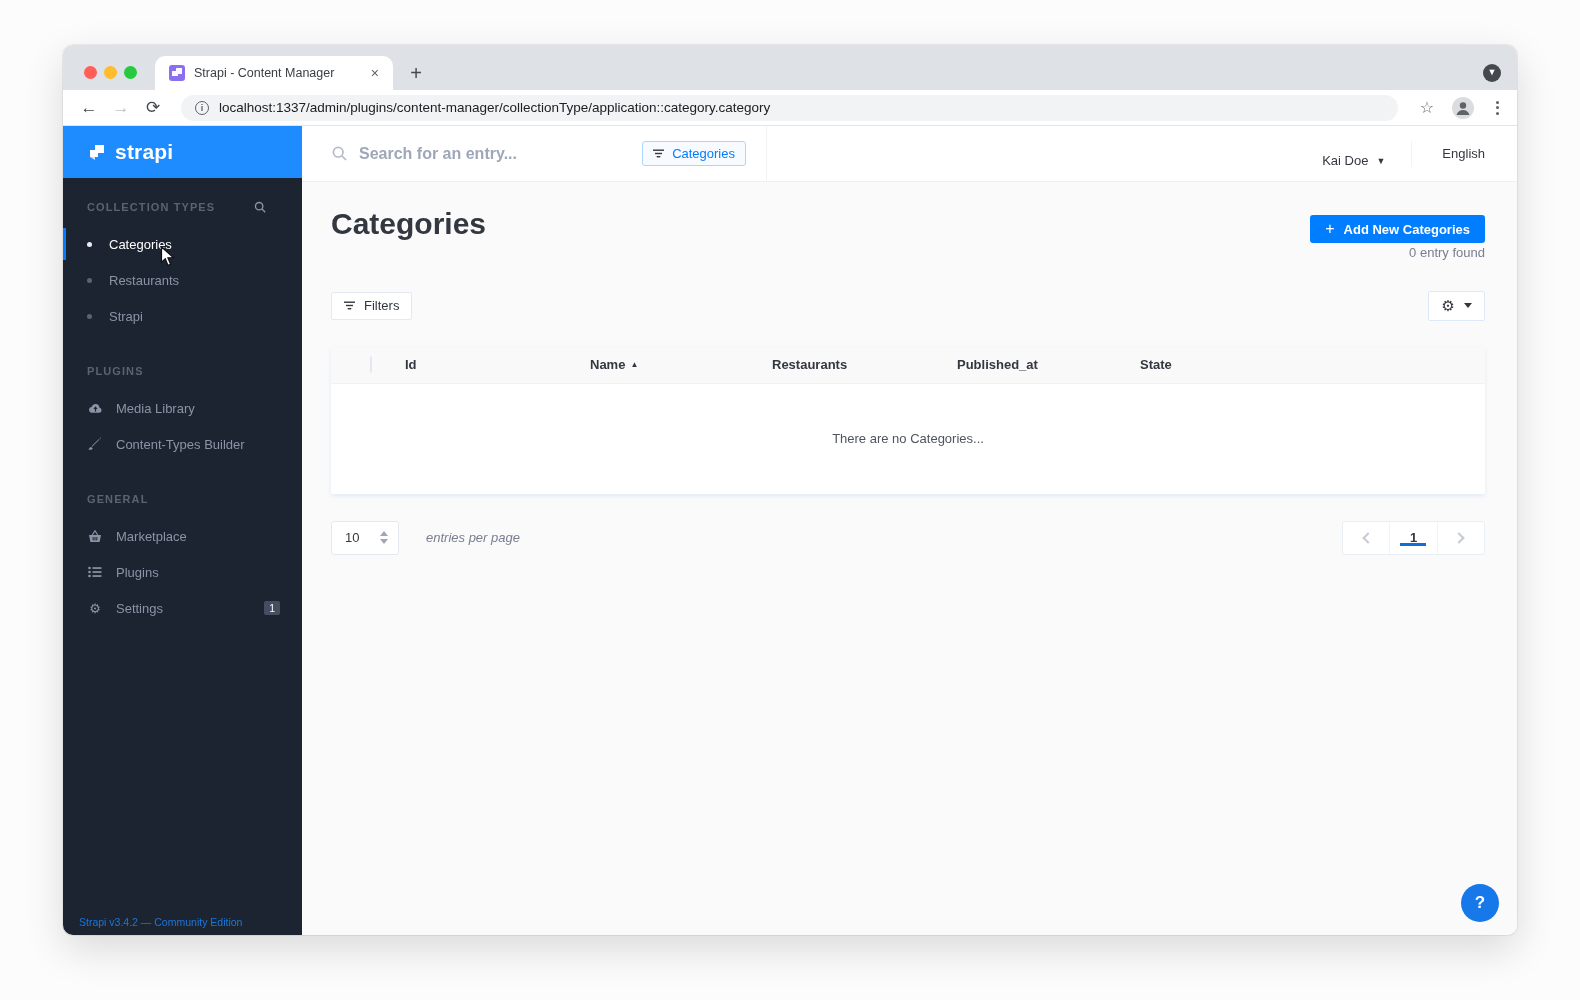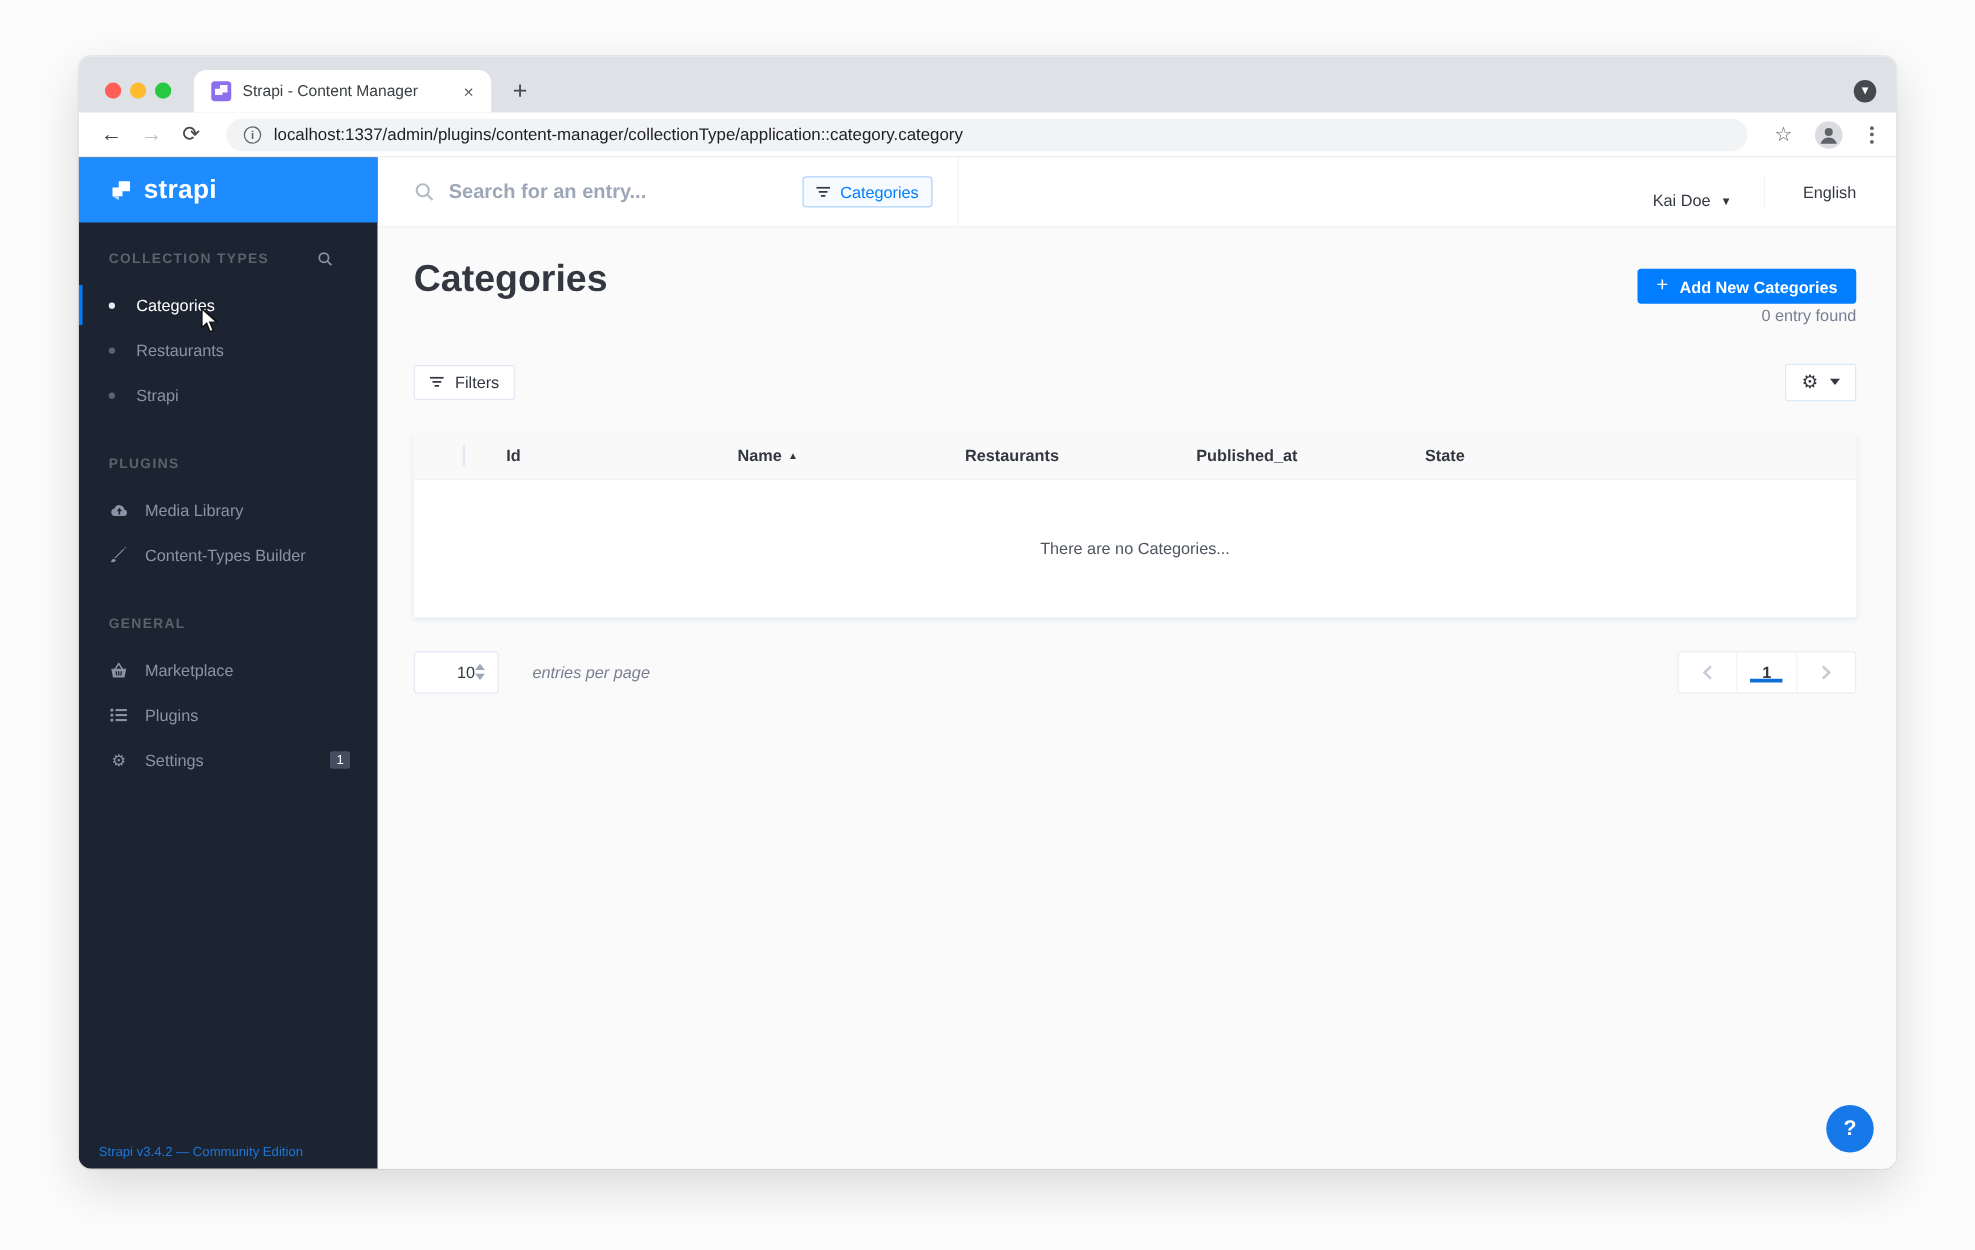--- a/index.html
+++ b/index.html
@@ -100,21 +100,21 @@
   .thead .cb-cell { padding-left:39px; }
   .checkbox { width:15px; height:15px; border:1px solid #e3e9f3; border-radius:2px; background:#fdfdfd; }
   .th-sort { font-size:8px; margin-left:5px; color:#333740; vertical-align:2px; }
   .tbody-empty { height:110px; display:flex; align-items:center; justify-content:center;
                  font-size:13px; color:#4f555f; }
 
   .list-footer { margin-top:27px; display:flex; justify-content:space-between; align-items:center; }
   .perpage { display:flex; align-items:center; }
   .pp-select { width:68px; height:34px; background:#fff; border:1px solid #e3e9f3; border-radius:3px;
                display:flex; align-items:center; padding:0 10px 0 13px; cursor:pointer; }
-  .pp-value { font-size:13px; color:#333740; flex:1;text-align:right; }
+  .pp-value { font-size:13px; color:#333740; flex:1; }
   .stepper { display:flex; flex-direction:column; gap:3px; align-items:center; }
   .stepper .up { width:0;height:0;border-left:4px solid transparent;border-right:4px solid transparent;border-bottom:5px solid #9ea7b8; }
   .stepper .down { width:0;height:0;border-left:4px solid transparent;border-right:4px solid transparent;border-top:5px solid #9ea7b8; }
   .pp-label { font-size:13px; font-style:italic; color:#787e8f; margin-left:27px; }
 
   .pager { width:143px; height:34px; background:#fff; border:1px solid #e9edf4; border-radius:3px;
            display:flex; align-items:stretch; }
   .pg-cell { flex:1; display:flex; align-items:center; justify-content:center; cursor:pointer; }
   .pg-cell + .pg-cell { border-left:1px solid #f3f4f7; }
   .chev { width:8px; height:8px; border-left:2px solid #c6cbd4; border-bottom:2px solid #c6cbd4; }

